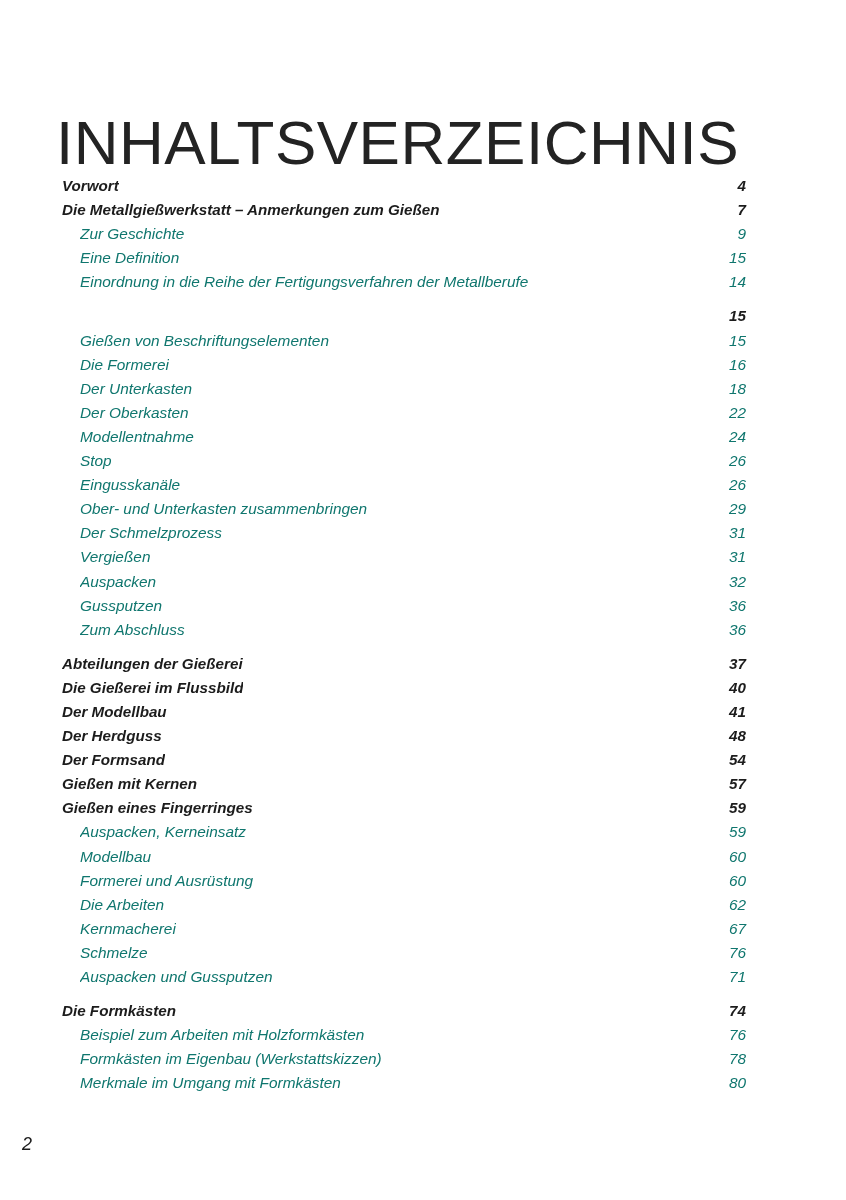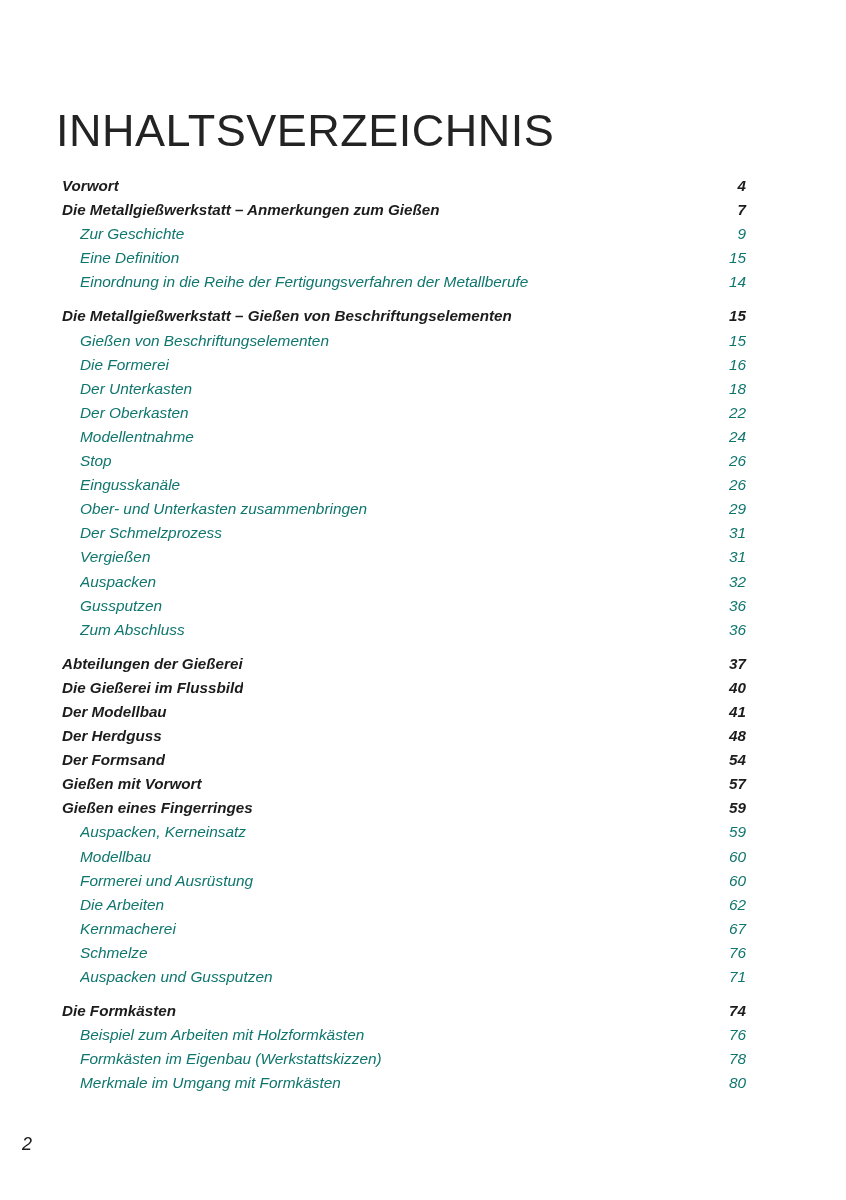--- a/index.html
+++ b/index.html
@@ -19,21 +19,21 @@
   .page {
     position: absolute;
     inset: 0;
   }
 
   
   .toc-title {
     position: absolute;
     left: 56px;
     top: 72px;
-    font-size: 45px;
+    font-size: 62px;
     line-height: 58px;
     font-weight: 400;
     font-style: normal;
     letter-spacing: 0.5px;
     color: #232323;
     white-space: nowrap;
     transform: scaleX(1.0);
     transform-origin: left top;
   }
 
@@ -132,21 +132,20 @@
         <span class="label">Eine Definition</span>
         <span class="filler"></span>
         <span class="pageno">15</span>
       </div>
       <div class="toc-row lvl2">
         <span class="label">Einordnung in die Reihe der Fertigungsverfahren der Metallberufe</span>
         <span class="filler"></span>
         <span class="pageno">14</span>
       </div>
       <div class="toc-row lvl1 gap-top">
-        <span class="label">Die Metallgießwerkstatt – Gießen von Beschriftungselementen</span>
         <span class="filler"></span>
         <span class="pageno">15</span>
       </div>
       <div class="toc-row lvl2">
         <span class="label">Gießen von Beschriftungselementen</span>
         <span class="filler"></span>
         <span class="pageno">15</span>
       </div>
       <div class="toc-row lvl2">
         <span class="label">Die Formerei</span>
@@ -227,21 +226,21 @@
         <span class="label">Der Herdguss</span>
         <span class="filler"></span>
         <span class="pageno">48</span>
       </div>
       <div class="toc-row lvl1">
         <span class="label">Der Formsand</span>
         <span class="filler"></span>
         <span class="pageno">54</span>
       </div>
       <div class="toc-row lvl1">
-        <span class="label">Gießen mit Vorwort</span>
+        <span class="label">Gießen mit Kernen</span>
         <span class="filler"></span>
         <span class="pageno">57</span>
       </div>
       <div class="toc-row lvl1">
         <span class="label">Gießen eines Fingerringes</span>
         <span class="filler"></span>
         <span class="pageno">59</span>
       </div>
       <div class="toc-row lvl2">
         <span class="label">Auspacken, Kerneinsatz</span>

